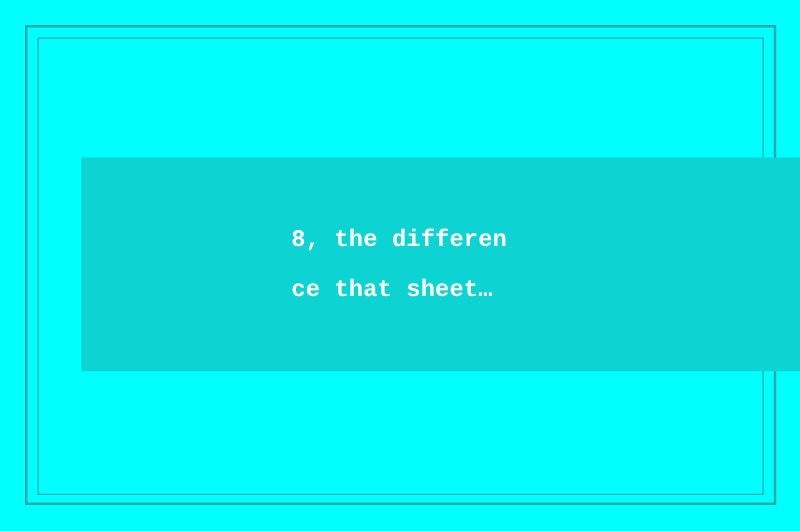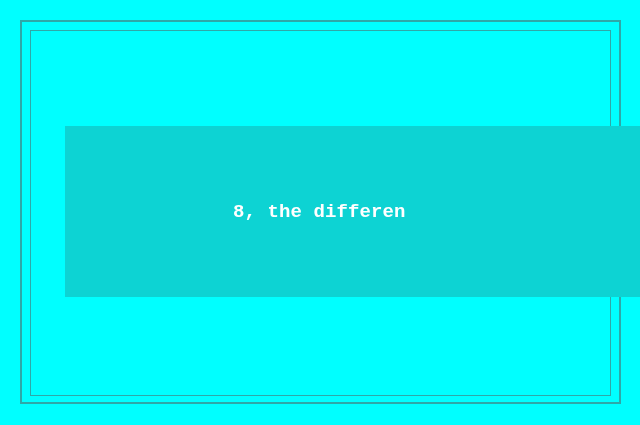--- a/index.html
+++ b/index.html
@@ -73,15 +73,16 @@
 </head>
 <body>
 
 <div id="stage">
 
   <div class="frame-outer"></div>
   <div class="frame-inner"></div>
 
   <div class="content-panel">
     <div class="excerpt-line">8, the differen</div>
+    <div class="excerpt-line">ce that sheet…</div>
   </div>
 
 </div>
 
 </body></html>

